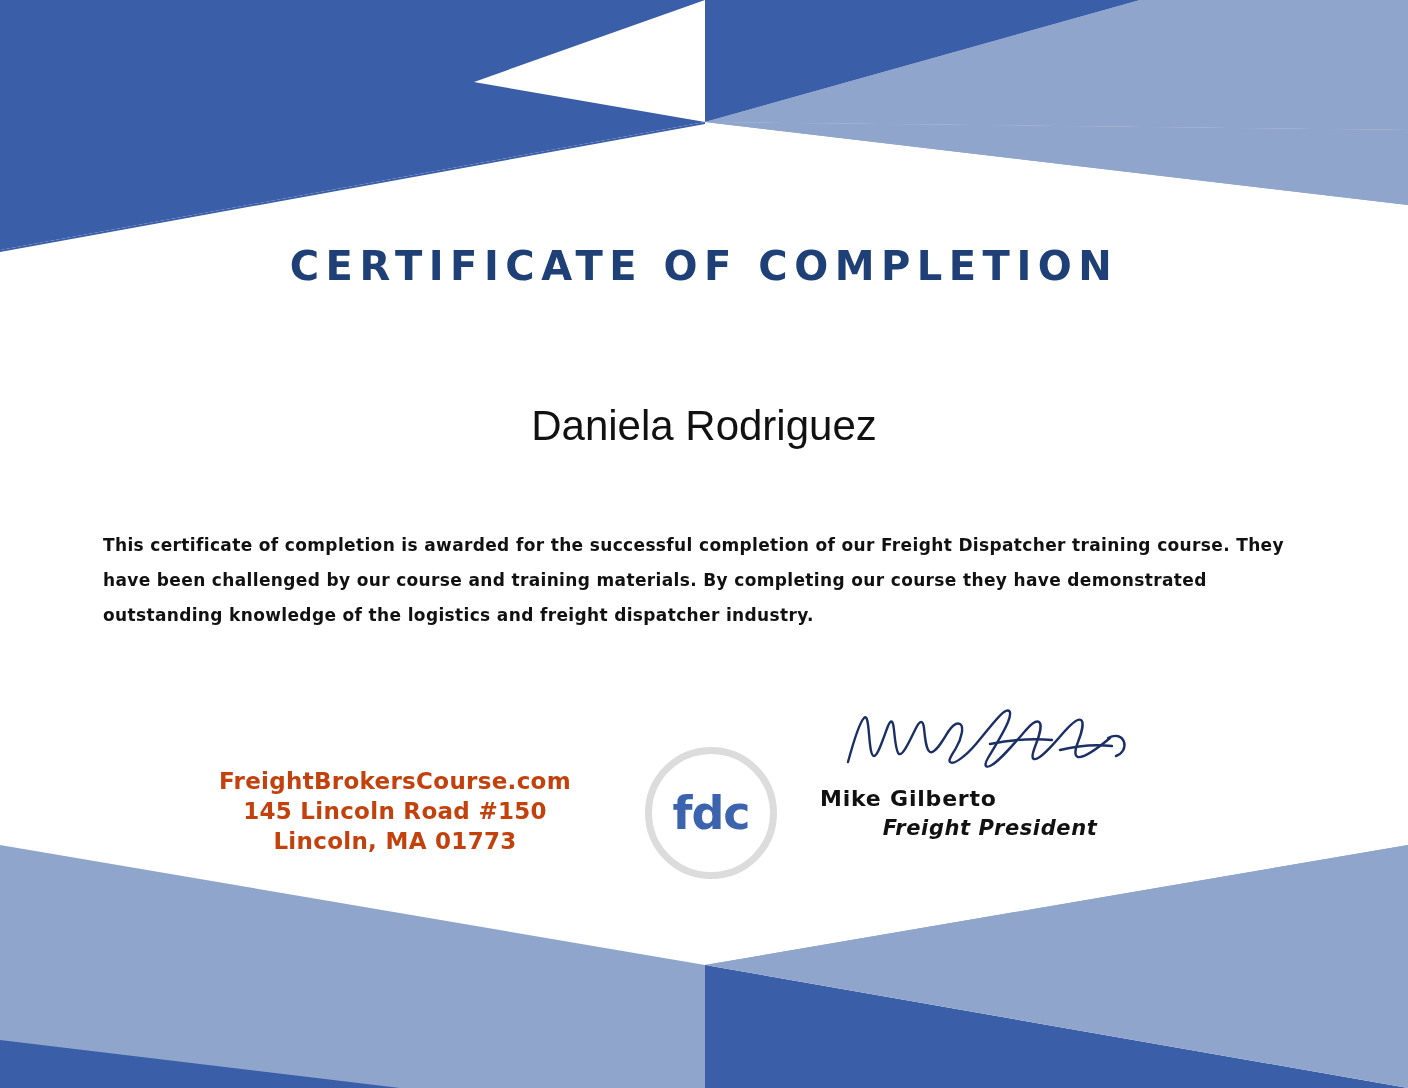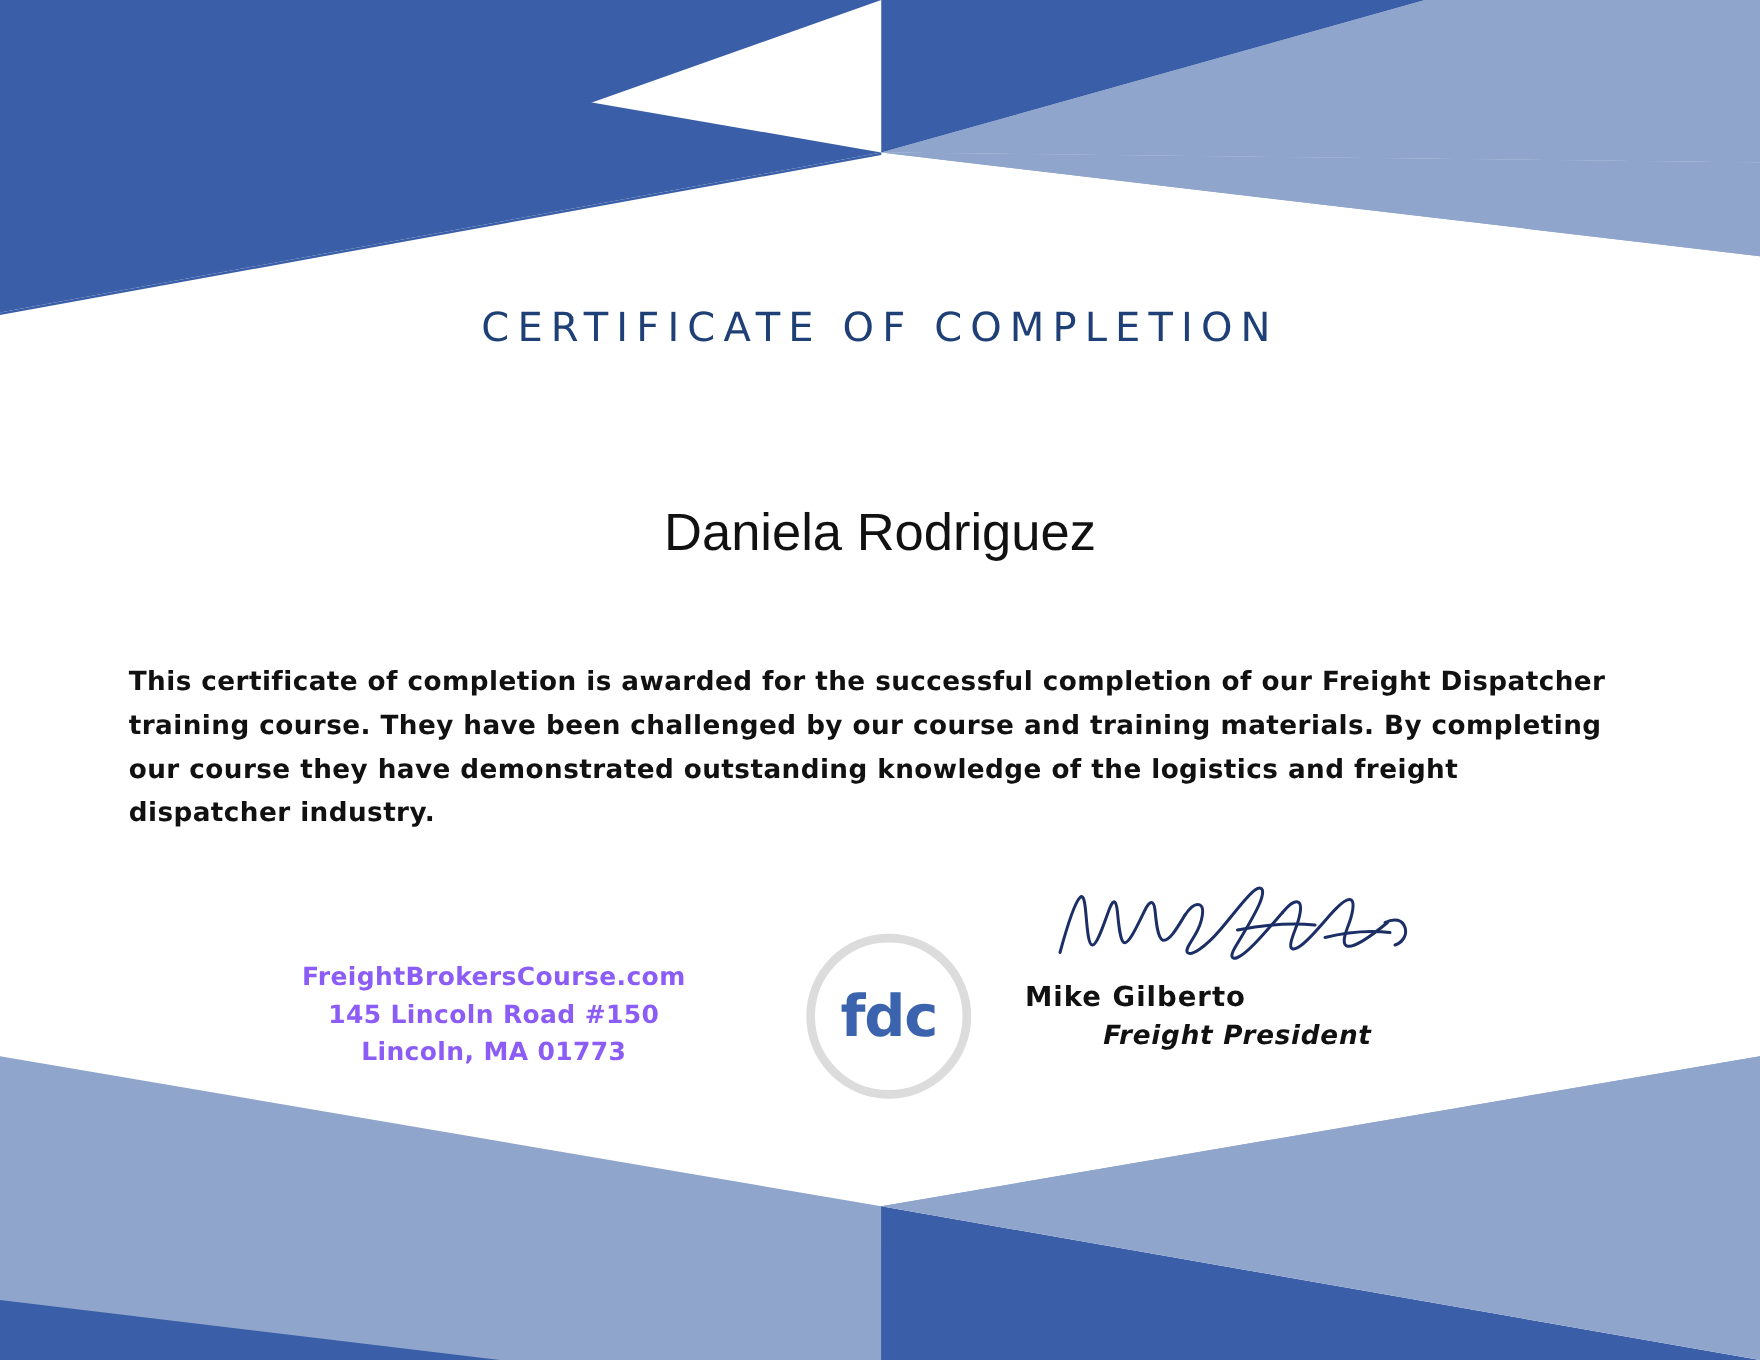--- a/index.html
+++ b/index.html
@@ -34,22 +34,22 @@
     width: 1408px;
     height: 1088px;
   }
   .title {
     position: absolute;
     top: 243px;
     left: 0;
     width: 1408px;
     text-align: center;
     font-family: "DejaVu Sans", sans-serif;
-    font-size: 32px;
-    font-weight: normal;
+    font-size: 40px;
+    font-weight: bold;
     letter-spacing: 6.5px;
     color: #1F4076;
   }
   .subtitle {
     position: absolute;
     top: 344px;
     left: 0;
     width: 1408px;
     text-align: center;
     font-family: "DejaVu Sans", sans-serif;
@@ -69,38 +69,38 @@
     font-weight: normal;
     color: #111111;
     letter-spacing: 0px;
   }
   .body-text {
     position: absolute;
     top: 528px;
     left: 103px;
     width: 1200px;
     font-family: "DejaVu Sans", sans-serif;
-    font-size: 21px;
+    font-size: 17px;
     font-weight: bold;
     line-height: 35px;
     letter-spacing: 0.35px;
     color: #111111;
     text-align: left;
   }
   .org-block {
     position: absolute;
     top: 766px;
     left: 150px;
     width: 490px;
     text-align: center;
     font-family: "DejaVu Sans", sans-serif;
-    font-size: 20px;
+    font-size: 23px;
     font-weight: bold;
     line-height: 30px;
-    color: #8b5cf6;
+    color: #c2410c;
     letter-spacing: 0.3px;
   }
   .logo-wrap {
     position: absolute;
     top: 747px;
     left: 645px;
     width: 132px;
     height: 132px;
   }
   .logo-circle {

